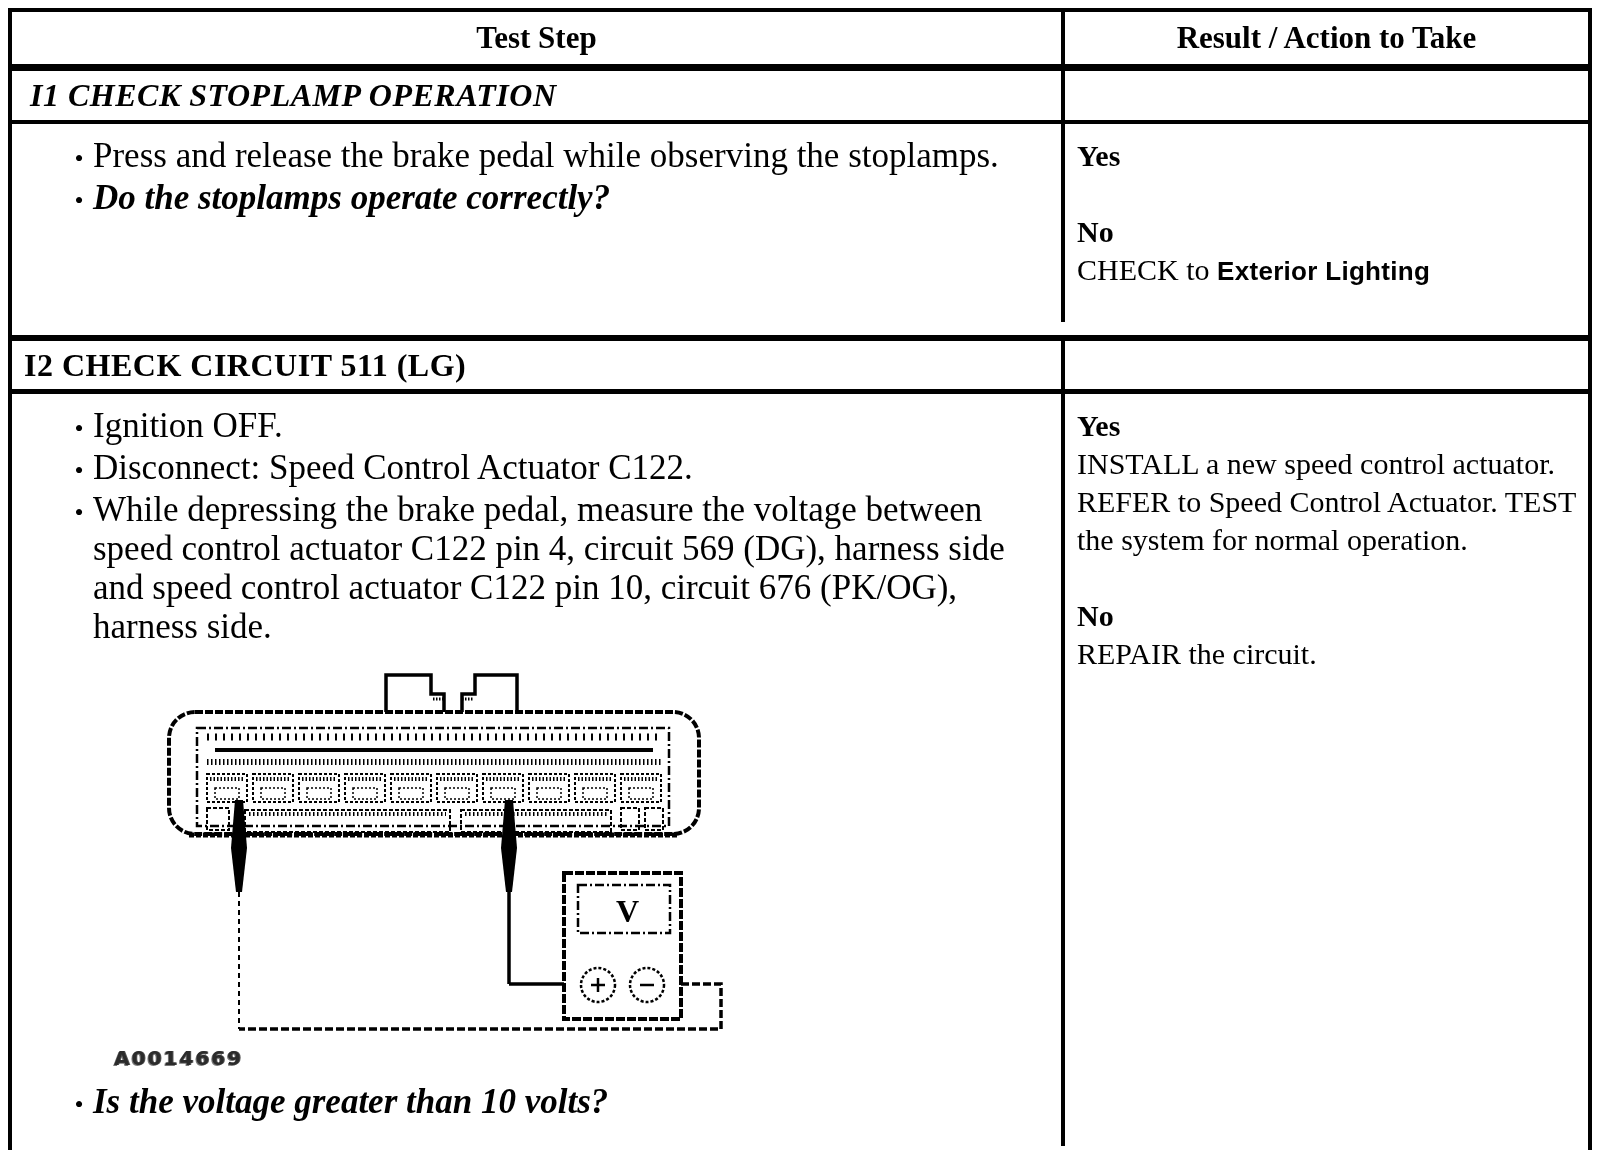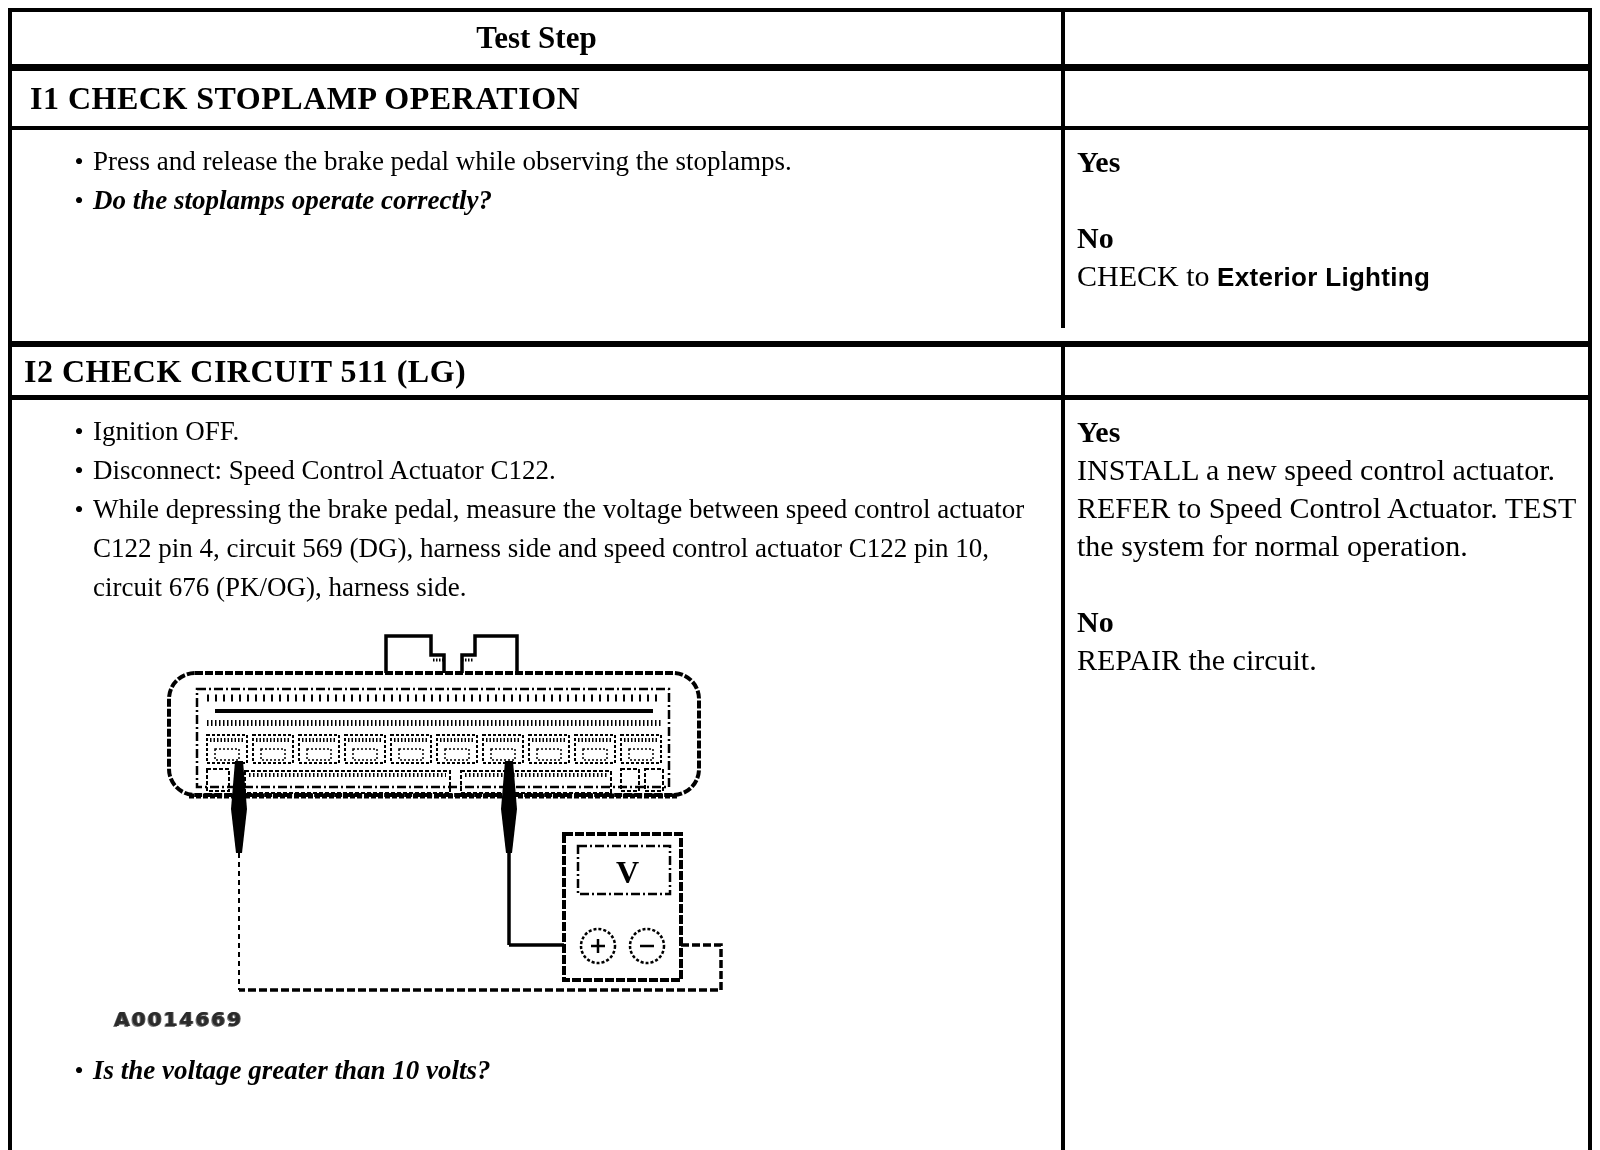--- a/index.html
+++ b/index.html
@@ -4,50 +4,51 @@
 <style>
   html,body{margin:0;padding:0;background:#fff;}
   body{width:1600px;height:1150px;position:relative;font-family:"Liberation Serif",serif;color:#000;-webkit-font-smoothing:none;}
   .doc-table{position:absolute;left:8px;top:8px;width:1576px;border:4px solid #000;background:#fff;}
   .row{display:grid;grid-template-columns:1053px 1fr;}
   .cell{background:#fff;min-width:0;}
   .cell-l{border-right:4px solid #000;}
   .row-header{border-bottom:7px solid #000;}
   .row-header .cell{height:52px;display:flex;align-items:center;justify-content:center;font-weight:bold;font-size:31px;}
   .row-title{border-bottom:4px solid #000;}
-  .row-title .cell{height:55px;}
+  .row-title .cell{height:49px;font-style:italic;}
   .row-title .cell-l{display:flex;align-items:center;padding-left:18px;font-weight:bold;font-size:32px;letter-spacing:.5px;}
   .row-body1{border-bottom:6px solid #000;}
   .row-body1 .cell{height:198px;}
   .row-title2{border-bottom:5px solid #000;}
   .row-title2 .cell{height:48px;}
   .row-title2 .cell-l{display:flex;align-items:center;padding-left:12px;font-weight:bold;font-size:32px;letter-spacing:.5px;}
   .row-body2 .cell{height:752px;}
   ul.bl{list-style:none;margin:0;padding:12px 10px 0 53px;}
-  ul.bl li{display:flex;font-size:27px;line-height:39px;}
+  ul.bl li{display:flex;font-size:35px;line-height:39px;}
   .blt{flex:0 0 28px;text-align:center;}
   .blt::before{content:"\2022";font-size:26px;}
   .btxt{max-width:950px;}
   .bold{font-weight:bold;font-style:italic;}
   .rescell{padding:13px 8px 0 12px;font-size:30px;line-height:38px;}
   .res-label{font-weight:bold;}
   .gap{height:38px;}
   .ref-sans{font-family:"Liberation Sans",sans-serif;font-weight:bold;font-size:26px;letter-spacing:.3px;}
   .diagram{display:block;margin:6px 0 0 77px;}
-  .figlabel{margin:2px 0 8px 102px;font-family:"DejaVu Sans",sans-serif;font-weight:bold;font-size:20px;letter-spacing:2px;color:#2b2b2b;text-shadow:1px 0 0 #555, -1px 1px 0 #777;}
+  .figlabel{margin:2px 0 0 102px;font-family:"DejaVu Sans",sans-serif;font-weight:bold;font-size:20px;letter-spacing:2px;color:#2b2b2b;text-shadow:1px 0 0 #555, -1px 1px 0 #777;}
   .finalb{padding-top:8px;}
   svg .ln{stroke:#000;fill:none;}
 </style>
 </head>
 <body>
 
 <div class="doc-table">
 
   <div class="row row-header">
     <div class="cell cell-l">Test Step</div>
+    <div class="cell">Result / Action to Take</div>
   </div>
 
   <div class="row row-title">
     <div class="cell cell-l">I1 CHECK STOPLAMP OPERATION</div>
     <div class="cell"></div>
   </div>
 
   <div class="row row-body1">
     <div class="cell cell-l">
       <ul class="bl">

